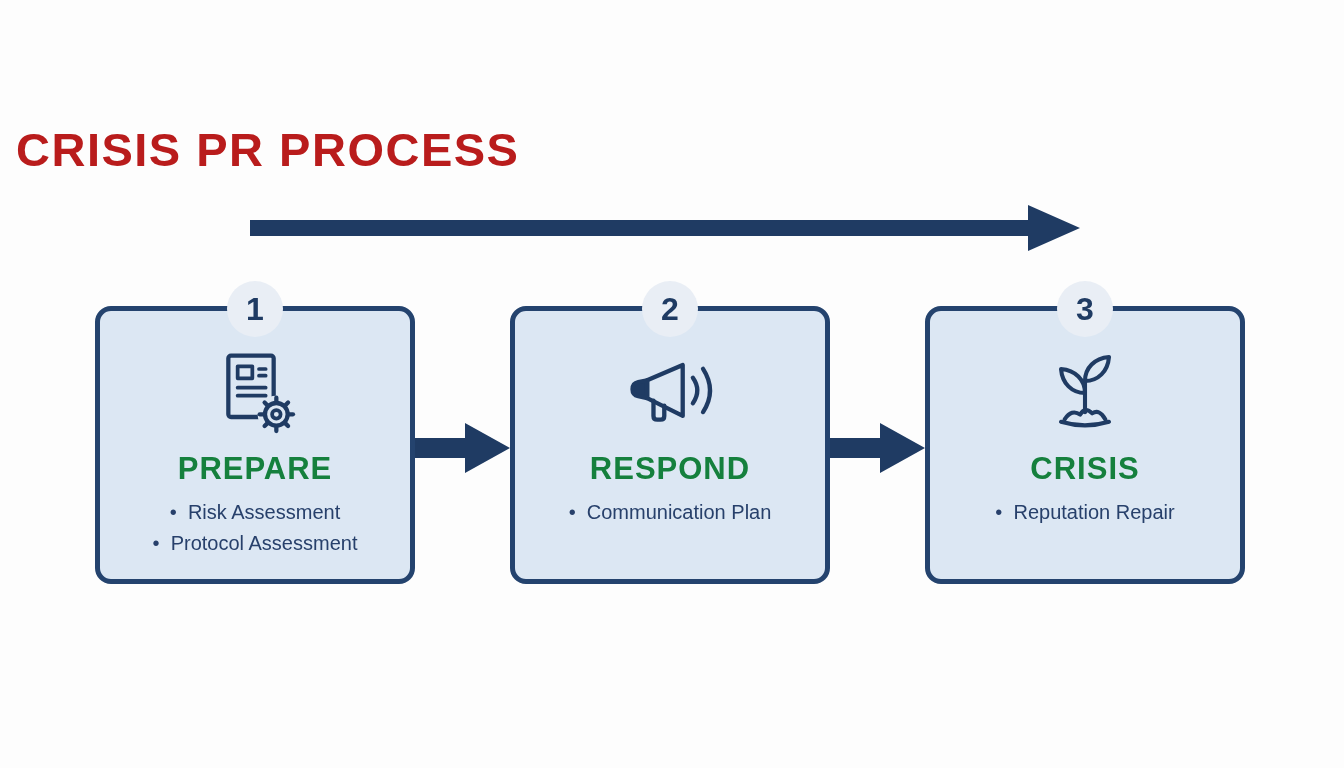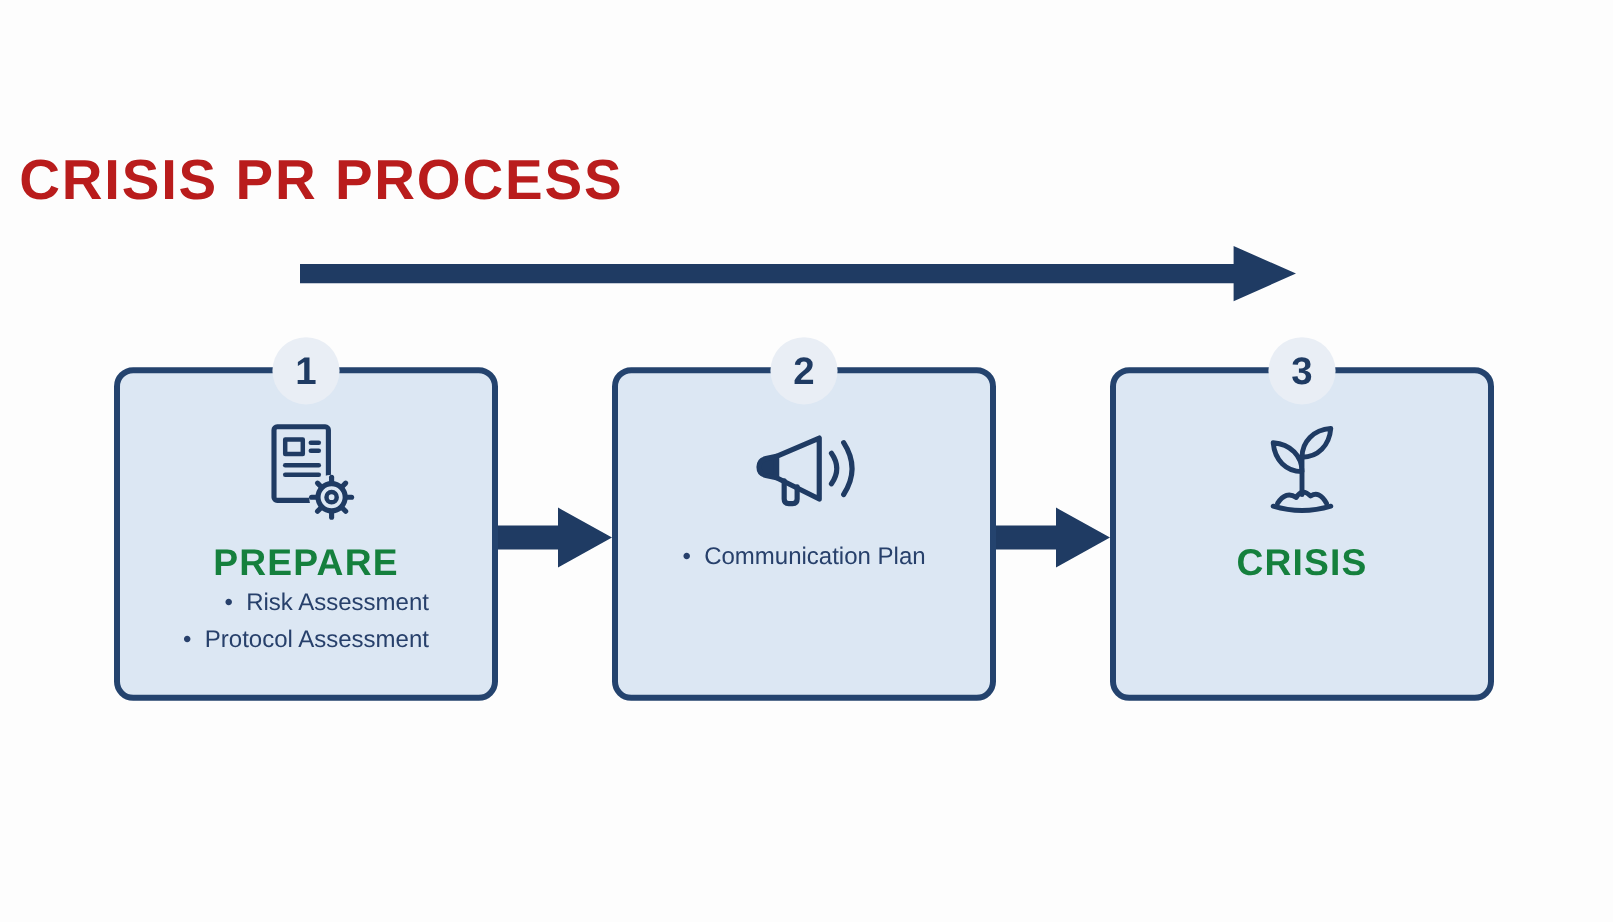--- a/index.html
+++ b/index.html
@@ -74,21 +74,22 @@
   .step-label {
     font-size: 31px;
     font-weight: 800;
     letter-spacing: 1px;
     color: #15803d;
     margin-top: 2px;
   }
 
   .step-bullets {
     list-style: none;
-    text-align: right;
+    margin-top: 10px;
+    text-align: center;
   }
   .step-bullets li {
     font-size: 20px;
     font-weight: 500;
     color: #27406b;
     line-height: 1.55;
   }
   .step-bullets li::before {
     content: "\2022\00a0\00a0";
     color: #27406b;
@@ -157,20 +158,21 @@
       </div>
       <div class="icon-area">
         <svg width="122" height="82" viewBox="0 0 96 64" fill="none" stroke="#1f3b63" stroke-width="3.4" stroke-linecap="round" stroke-linejoin="round">
           <path d="M30 22 L58 10 L58 50 L30 36 Z"></path>
           <path d="M30 22 L30 36 L23 34.5 Q18.5 33.5 18.5 29 Q18.5 24.5 23 23.5 Z" fill="#1f3b63"></path>
           <path d="M35 38 L35 50 Q35 53 38 53 L40.5 53 Q43.5 53 43.5 50 L43.5 42"></path>
           <path d="M66 20 Q73 30 66 40"></path>
           <path d="M74 13 Q85 30 74 47"></path>
         </svg>
       </div>
+      <div class="step-label">RESPOND</div>
       <ul class="step-bullets">
         <li>Communication Plan</li>
       </ul>
     </div>
 
     <div class="between-arrow">
       <svg width="95" height="56" viewBox="0 0 95 56">
         <polygon points="0,18 50,18 50,3 95,28 50,53 50,38 0,38" fill="#1f3b63"></polygon>
       </svg>
     </div>
@@ -182,16 +184,19 @@
       <div class="icon-area">
         <svg width="96" height="88" viewBox="0 0 80 72" fill="none" stroke="#1f3b63" stroke-width="3.4" stroke-linecap="round" stroke-linejoin="round">
           <path d="M40 52 C40 42 40 34 40 26"></path>
           <path d="M40 36 C29 36 21 28 20 16 C32 17 40 25 40 36 Z"></path>
           <path d="M40 26 C40 15 48 7 60 6 C59 18 51 26 40 26 Z"></path>
           <path d="M23 58 Q29 49 36 54 Q40 47 46 53 Q52 49 57 58"></path>
           <path d="M20 60 Q40 66 60 60"></path>
         </svg>
       </div>
       <div class="step-label">CRISIS</div>
+      <ul class="step-bullets">
+        <li>Reputation Repair</li>
+      </ul>
     </div>
 
   </div>
 </div>
 
 </body></html>

